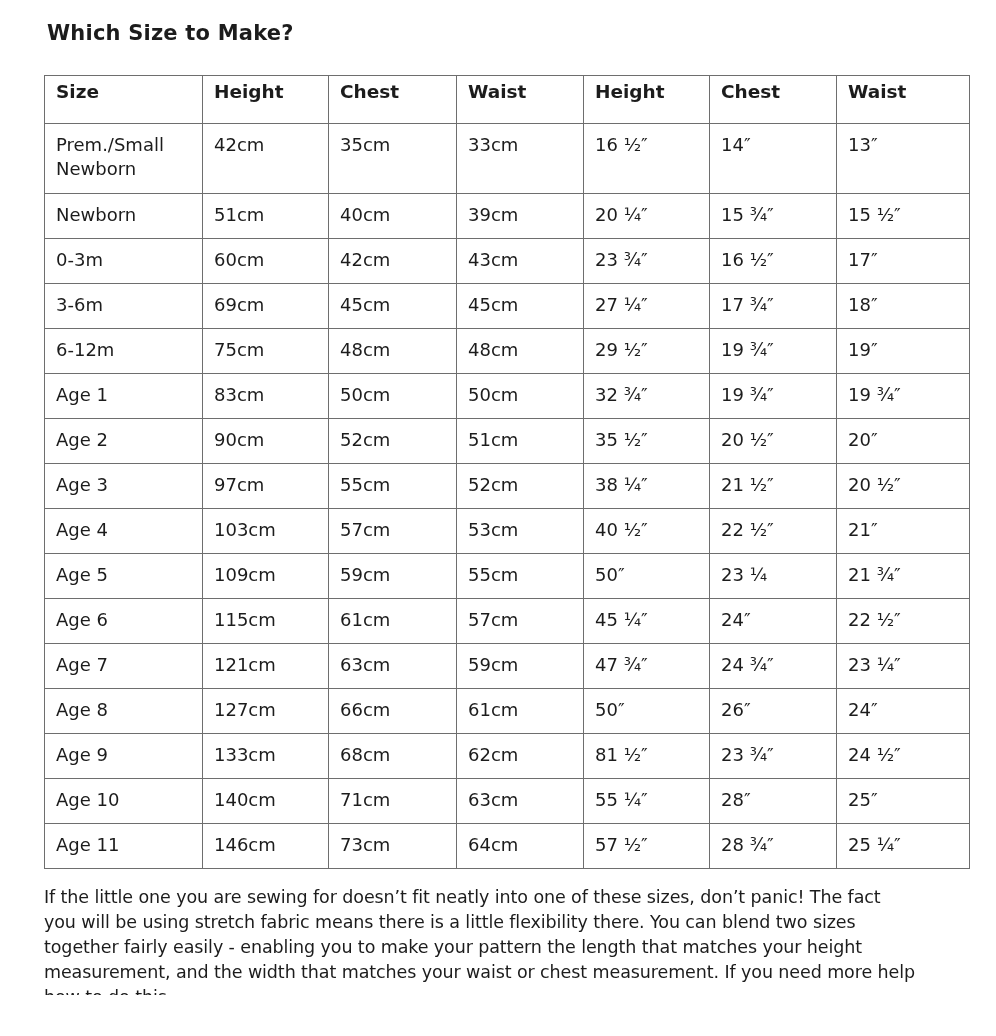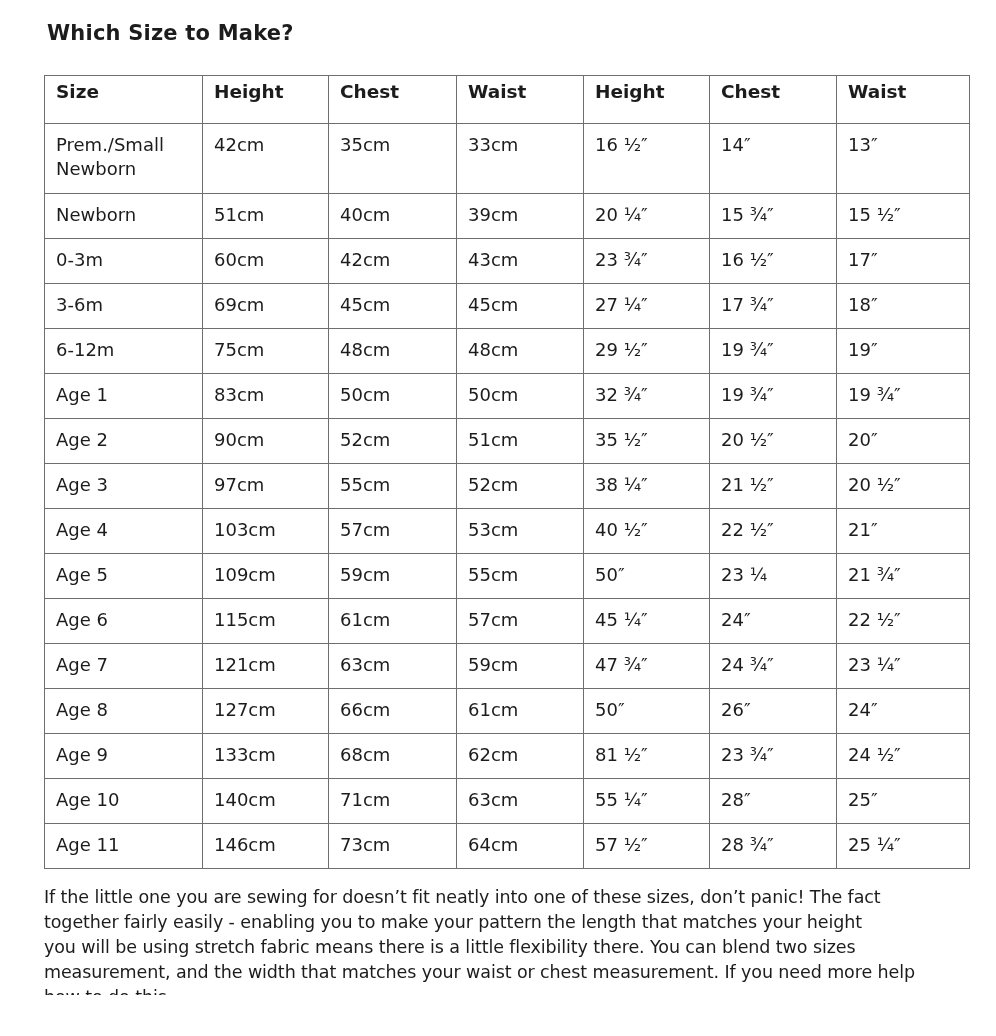--- a/index.html
+++ b/index.html
@@ -252,21 +252,21 @@
           <td>64cm</td>
           <td>57 ½″</td>
           <td>28 ¾″</td>
           <td>25 ¼″</td>
         </tr>
       </tbody>
   </table>
 
   <div class="footer">
     <div class="footer-line">If the little one you are sewing for doesn’t fit neatly into one of these sizes, don’t panic! The fact</div>
+    <div class="footer-line">you will be using stretch fabric means there is a little flexibility there. You can blend two sizes</div>
     <div class="footer-line">together fairly easily - enabling you to make your pattern the length that matches your height</div>
-    <div class="footer-line">you will be using stretch fabric means there is a little flexibility there. You can blend two sizes</div>
     <div class="footer-line">measurement, and the width that matches your waist or chest measurement. If you need more help</div>
     <div class="clip-line">
       <div class="footer-line">how to do this ...</div>
     </div>
   </div>
 
 </div>
 
 </body></html>

